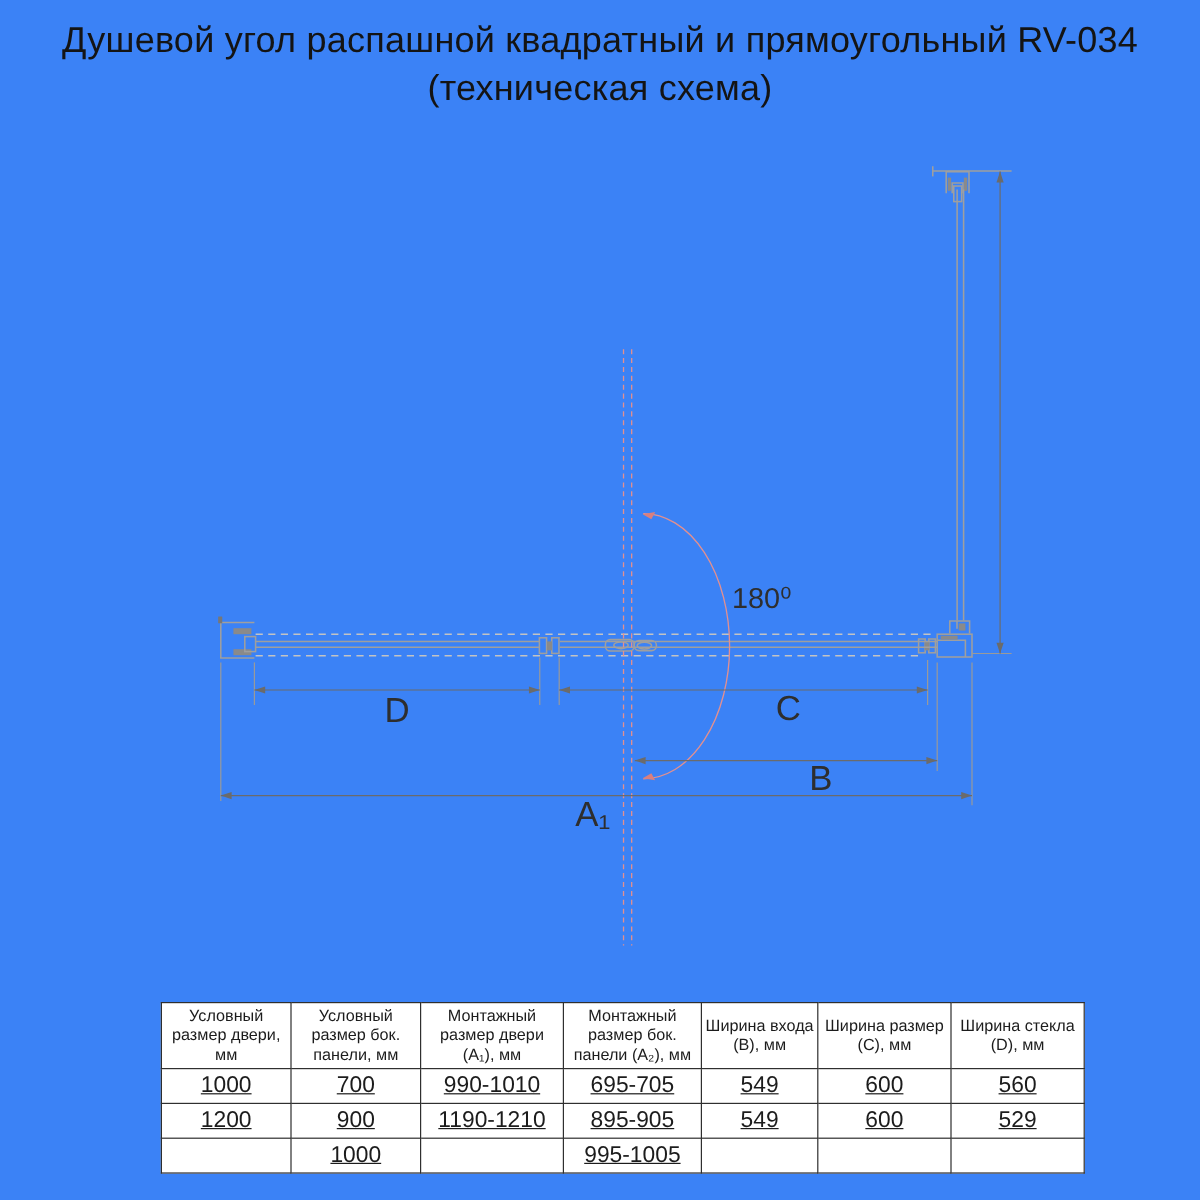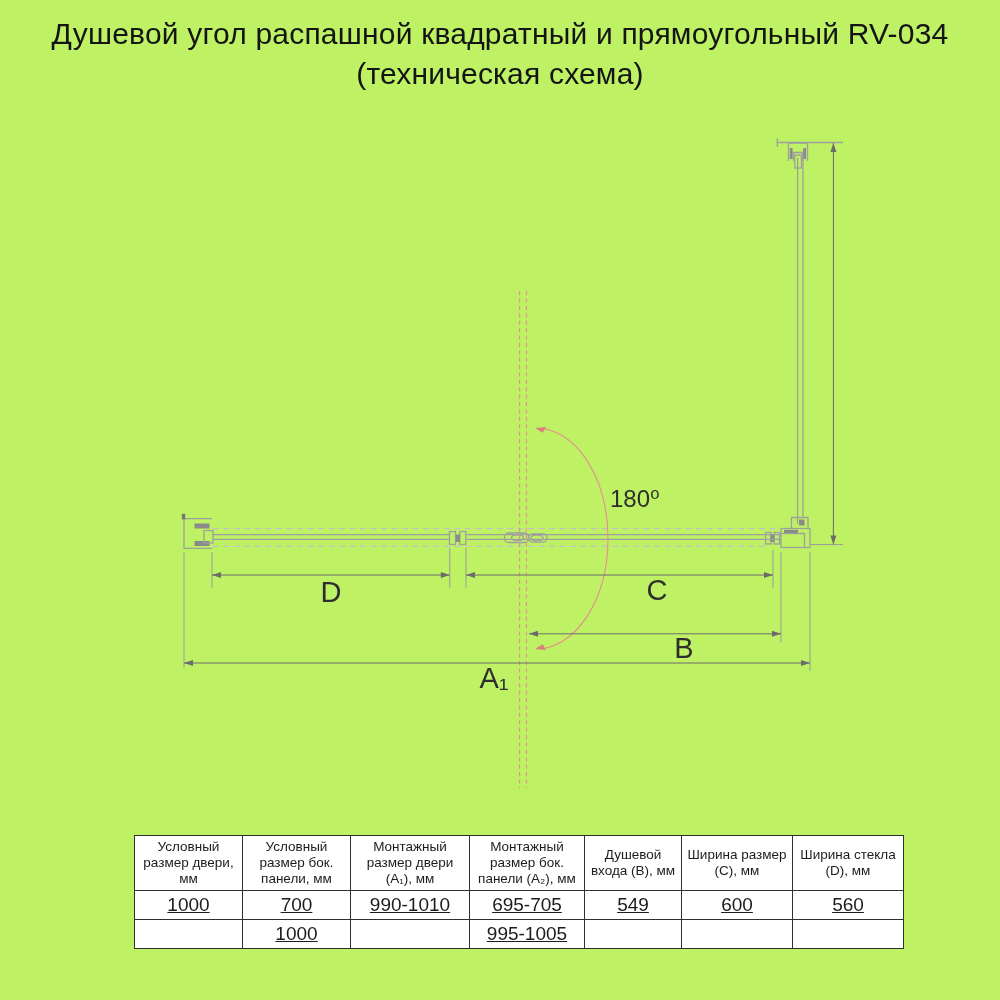--- a/index.html
+++ b/index.html
@@ -1,16 +1,16 @@
 <!DOCTYPE html>
 <html><head>
 <meta charset="utf-8">
 <style>
   html,body{margin:0;padding:0;background:#ffffff;}
-  #page{position:relative;width:1000px;height:1000px;background:#bef264;overflow:hidden;
+  #page{position:relative;width:1000px;height:1000px;background:#3b82f6;overflow:hidden;
         font-family:"Liberation Sans","DejaVu Sans",sans-serif;color:#1c1c1c;}
   
   #title{position:absolute;left:0;top:14px;width:1000px;text-align:center;
          font-size:30px;line-height:1.32;color:#141414;letter-spacing:.2px;}
   
   #diagram-svg{position:absolute;left:0;top:0;}
   .dim-label{font-family:"Liberation Sans","DejaVu Sans",sans-serif;font-size:29px;fill:#2e2e2e;}
   .angle-label{font-family:"Liberation Sans","DejaVu Sans",sans-serif;font-size:24px;fill:#2e2e2e;}
   
   #spec-table{position:absolute;left:134px;top:835px;width:769px;border-collapse:collapse;
@@ -175,36 +175,45 @@
         <col style="width:97px">
         <col style="width:111px">
         <col style="width:111px">
     </colgroup>
     <thead>
       <tr>
         <th>Условный размер двери, мм</th>
         <th>Условный размер бок. панели, мм</th>
         <th>Монтажный размер двери (А₁), мм</th>
         <th>Монтажный размер бок. панели (А₂), мм</th>
-        <th>Душевой входа (B), мм</th>
+        <th>Ширина входа (B), мм</th>
         <th>Ширина размер (C), мм</th>
         <th>Ширина стекла (D), мм</th>
       </tr>
     </thead>
     <tbody>
       <tr>
         <td>1000</td>
         <td>700</td>
         <td>990-1010</td>
         <td>695-705</td>
         <td>549</td>
         <td>600</td>
         <td>560</td>
       </tr>
       <tr>
+        <td>1200</td>
+        <td>900</td>
+        <td>1190-1210</td>
+        <td>895-905</td>
+        <td>549</td>
+        <td>600</td>
+        <td>529</td>
+      </tr>
+      <tr>
         <td></td>
         <td>1000</td>
         <td></td>
         <td>995-1005</td>
         <td></td>
         <td></td>
         <td></td>
       </tr>
     </tbody>
   </table>

